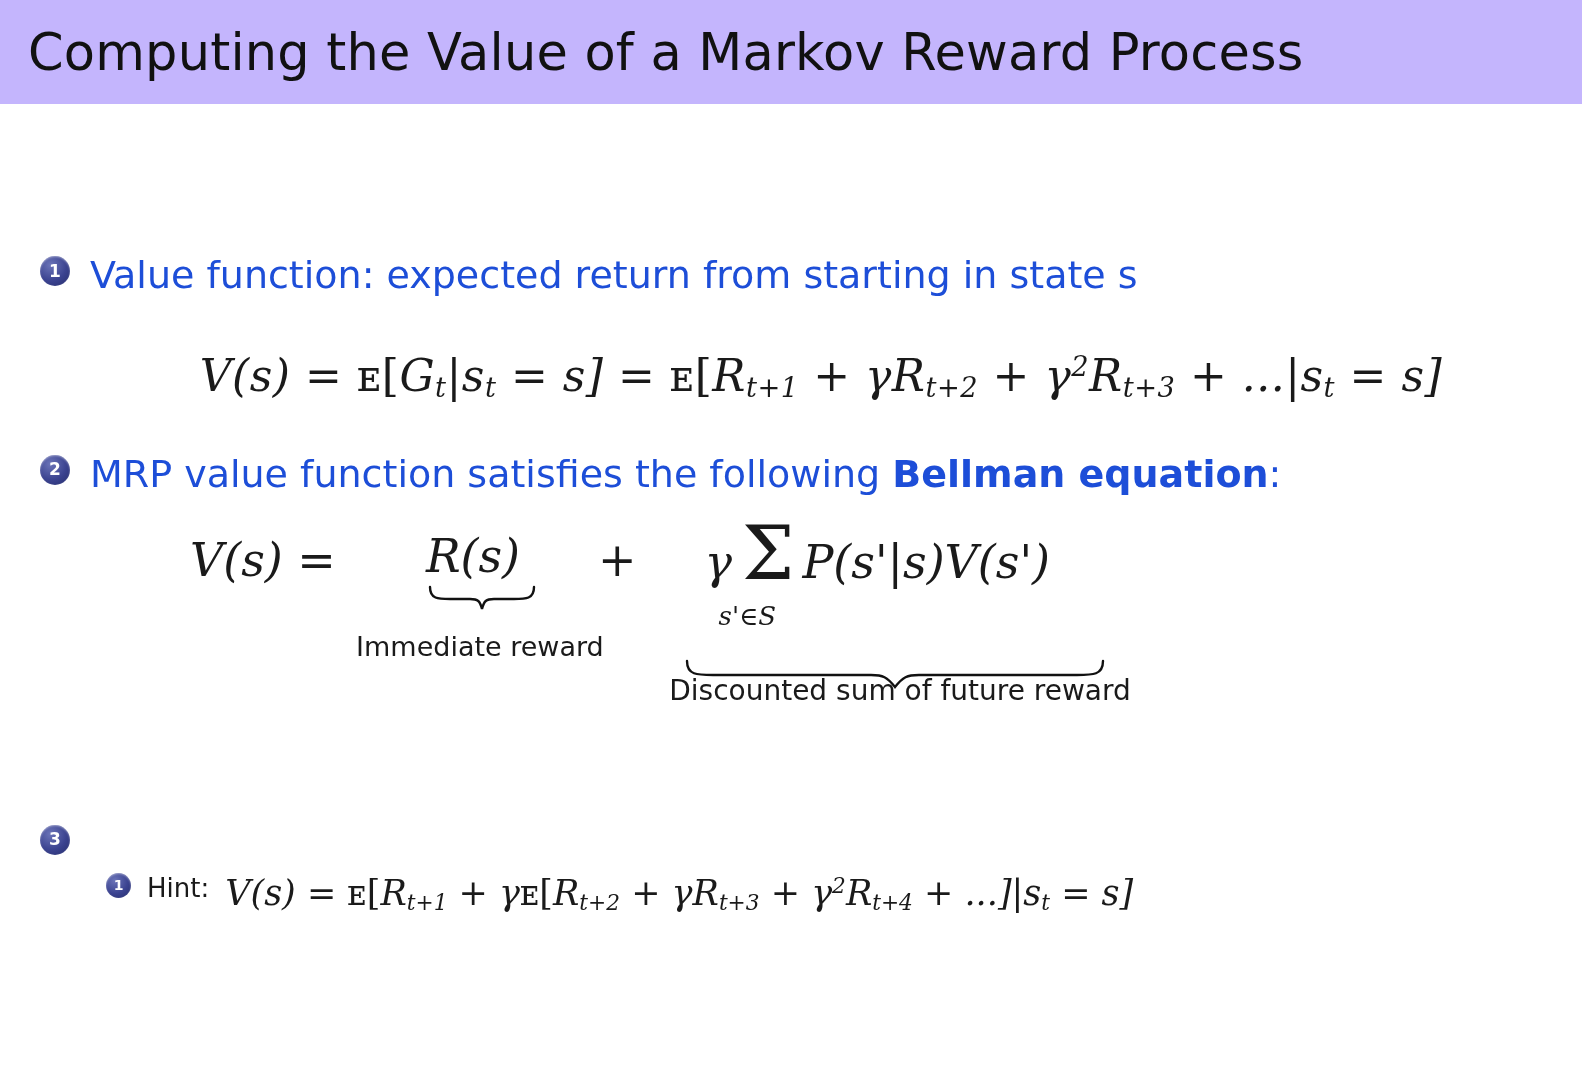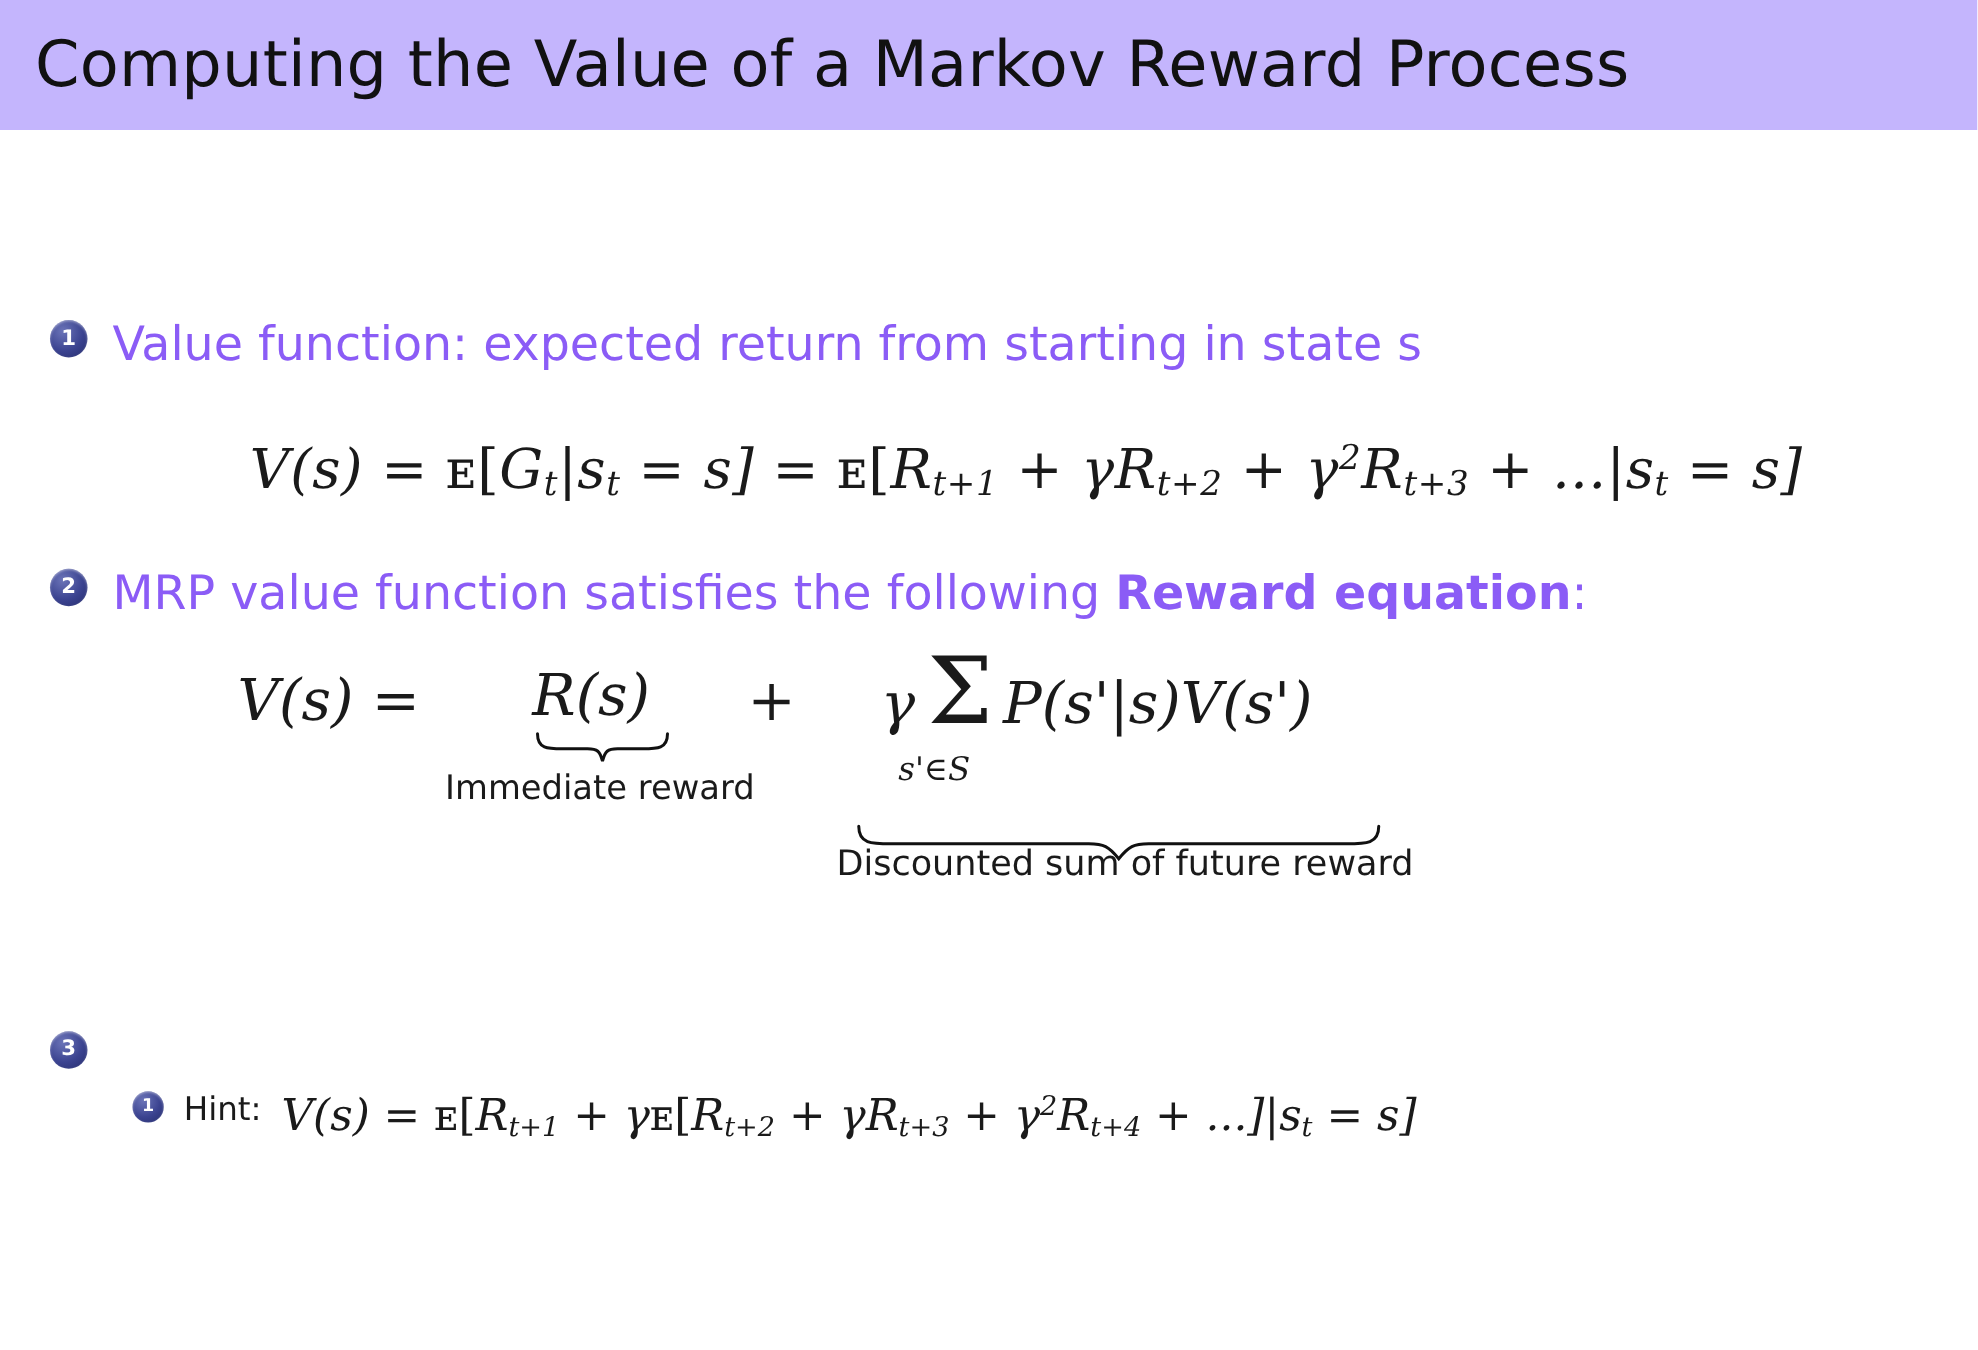--- a/index.html
+++ b/index.html
@@ -66,21 +66,21 @@
   .bullet-marker.sub {
     width: 25px;
     height: 25px;
     font-size: 14px;
   }
 
   .bullet-text {
     font-size: 38px;
     line-height: 1.05;
     margin-left: 20px;
-    color: #8b5cf6;
+    color: #1d4ed8;
     font-weight: 400;
   }
 
   .bold {
     font-weight: bold;
   }
   .math-up {
     font-style: normal;
   }
   .bb {
@@ -167,21 +167,21 @@
   .brace-small {
     position: absolute;
     left: 2px;
     top: 56px;
     width: 108px;
     height: 26px;
   }
   .label-immediate {
     position: absolute;
     left: -76px;
-    top: 86px;
+    top: 102px;
     width: 260px;
     text-align: center;
     font-size: 27px;
     font-family: "DejaVu Sans", sans-serif;
     font-style: normal;
   }
   .brace-big {
     position: absolute;
     left: 495px;
     top: 130px;
@@ -238,21 +238,21 @@
       <span>V(s) =</span>
       <span class="bb">ᴇ</span><span class="math-up">[</span><span>G</span><sub>t</sub><span>|s</span><sub>t</sub><span> = s]  =</span>
       <span class="bb">ᴇ</span><span class="math-up">[</span><span>R</span><sub>t+1</sub><span class="math-up"> + </span><span>γ</span><span>R</span><sub>t+2</sub><span class="math-up"> + </span><span>γ</span><sup>2</sup><span>R</span><sub>t+3</sub><span> + ...|s</span><sub>t</sub><span> = s]</span>
     </div>
   </div>
 
   <div class="bullet-block" style="margin-top:52px;">
     <div class="bullet-row">
       <div class="bullet-marker">2</div>
       <div class="bullet-text">
-        <span>MRP value function satisfies the following </span><span class="bold">Reward equation</span><span>:</span>
+        <span>MRP value function satisfies the following </span><span class="bold">Bellman equation</span><span>:</span>
       </div>
     </div>
 
     <div class="bellman-wrap">
       <div class="bellman-line">
         <span class="b-lhs">V(s) =</span>
 
         <span class="b-reward">
           <span>R(s)</span>
           <svg class="brace-small" viewBox="0 0 108 26" preserveAspectRatio="none">

